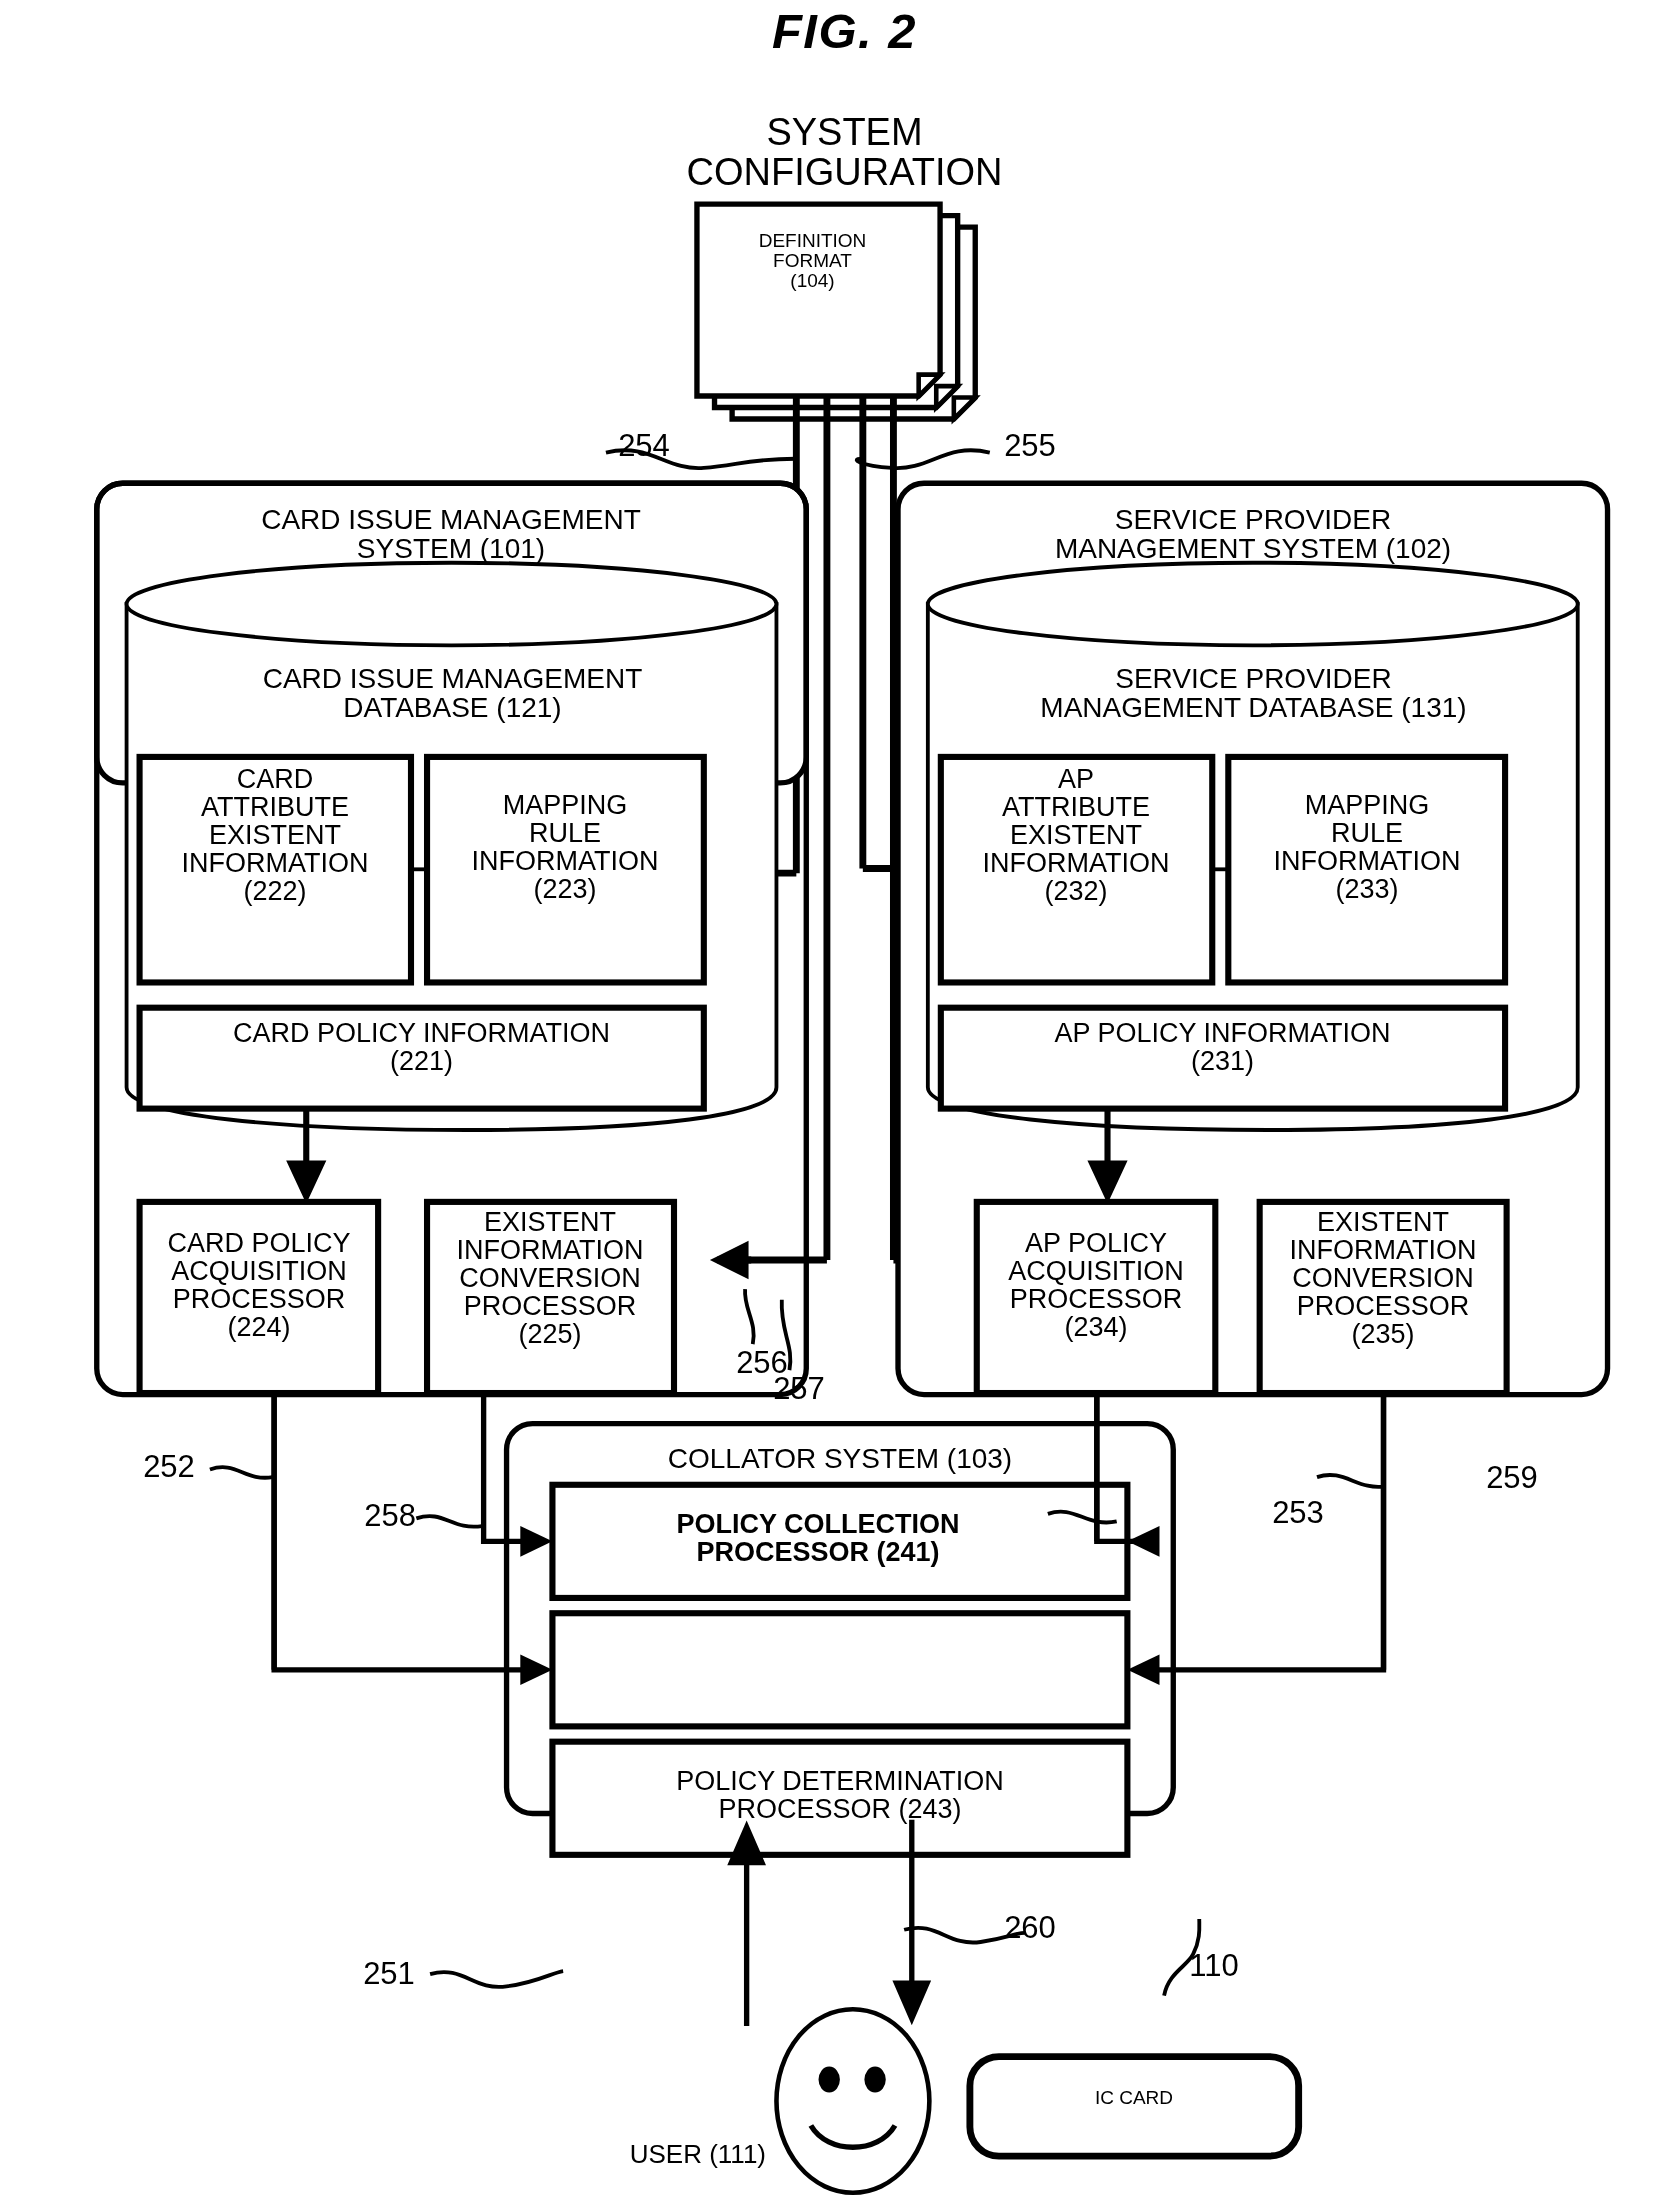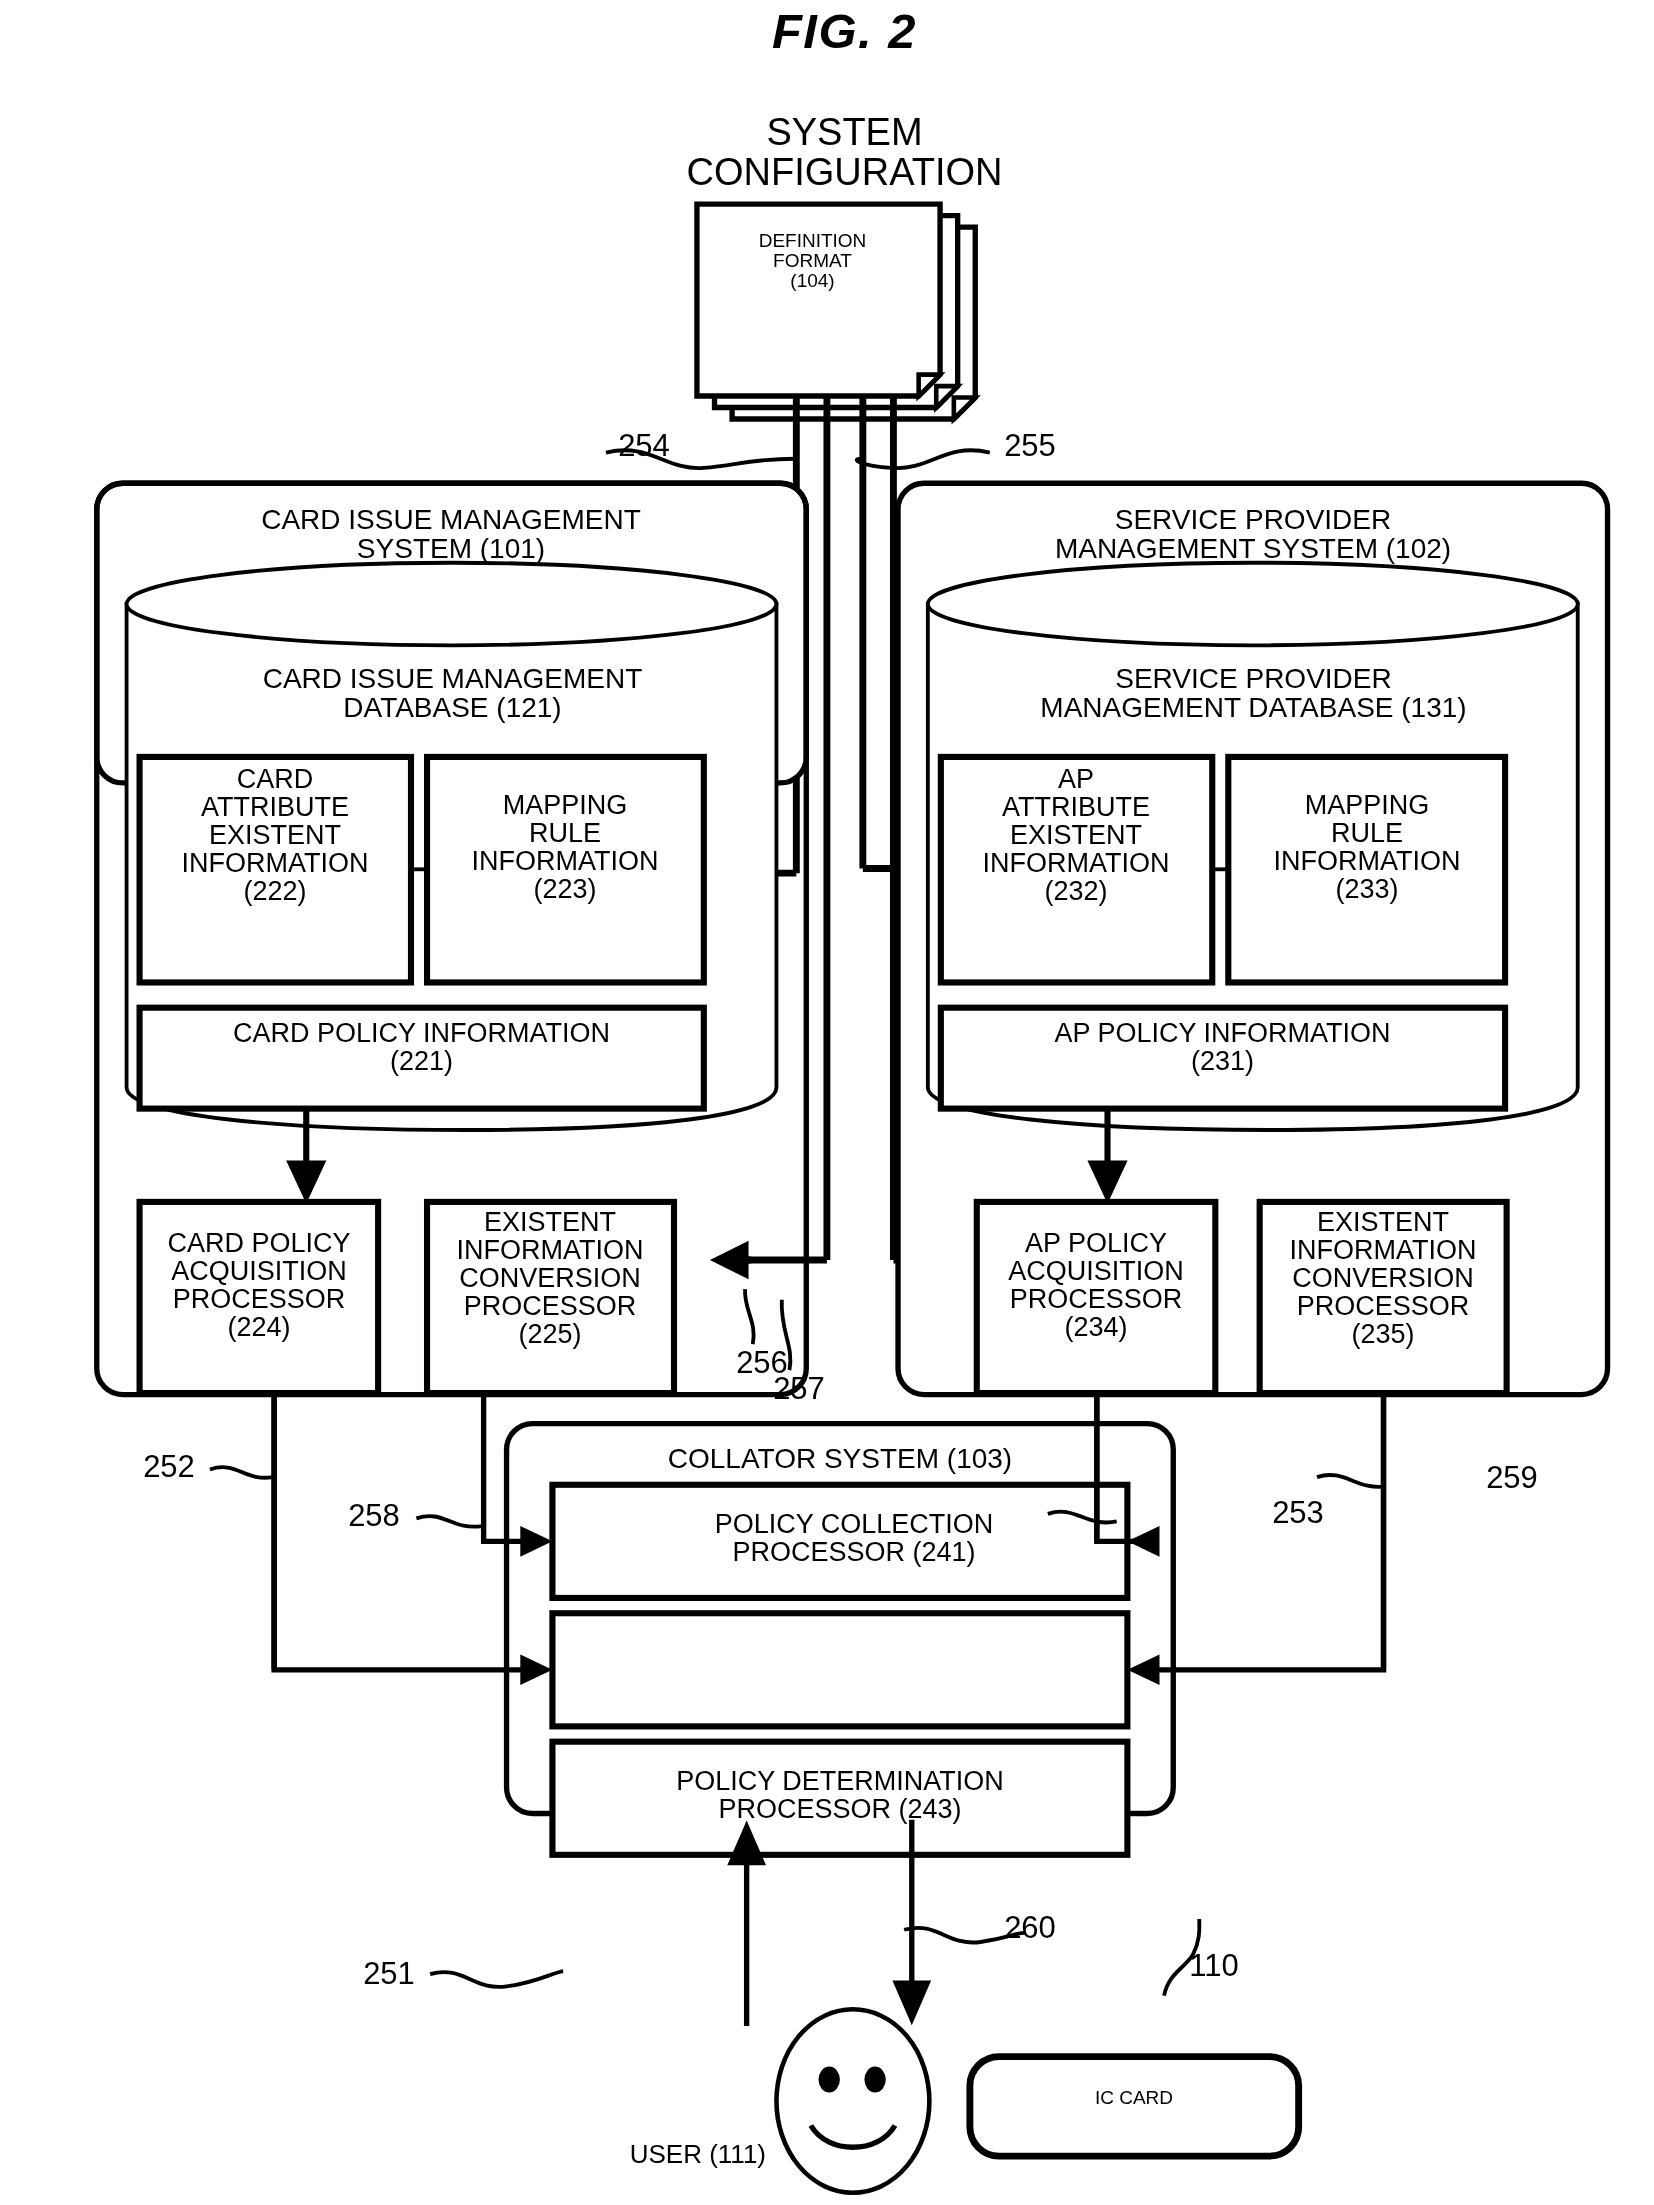--- a/index.html
+++ b/index.html
@@ -234,32 +234,32 @@
 ACQUISITION
 PROCESSOR
 (234)</div>
   <div class="txt boxlabel-sm" style="left:1244px;top:1208px;width:244px;">EXISTENT
 INFORMATION
 CONVERSION
 PROCESSOR
 (235)</div>
 
   <div class="txt sys-title" style="left:505px;top:1444px;width:636px;">COLLATOR SYSTEM (103)</div>
-  <div class="txt boxlabel-sm" style="left:551px;top:1510px;width:572px;">POLICY COLLECTION
+  <div class="txt boxlabel-sm" style="left:515px;top:1510px;width:572px;font-weight:bold;">POLICY COLLECTION
 PROCESSOR (241)</div>
   <div class="txt boxlabel-sm" style="left:537px;top:1767px;width:572px;">POLICY DETERMINATION
 PROCESSOR (243)</div>
 
   <div class="txt usrlabel" style="left:535px;top:2141px;width:214px;text-align:right;">USER (111)</div>
   <div class="txt boxlabel" style="left:954px;top:2088px;width:326px;">IC CARD</div>
 
   <div class="txt reflabel" style="left:585px;top:430px;width:84px;">254</div>
   <div class="txt reflabel" style="left:971px;top:430px;width:84px;">255</div>
   <div class="txt reflabel" style="left:110px;top:1451px;width:84px;">252</div>
-  <div class="txt reflabel" style="left:315px;top:1500px;width:84px;">258</div>
+  <div class="txt reflabel" style="left:315px;top:1500px;width:84px;text-align:right;">258</div>
   <div class="txt reflabel" style="left:703px;top:1347px;width:84px;">256</div>
   <div class="txt reflabel" style="left:740px;top:1373px;width:84px;">257</div>
   <div class="txt reflabel" style="left:1239px;top:1497px;width:84px;">253</div>
   <div class="txt reflabel" style="left:1453px;top:1462px;width:84px;">259</div>
   <div class="txt reflabel" style="left:330px;top:1958px;width:84px;">251</div>
   <div class="txt reflabel" style="left:971px;top:1912px;width:84px;">260</div>
   <div class="txt reflabel" style="left:1155px;top:1950px;width:84px;">110</div>
 
 </div>
 

